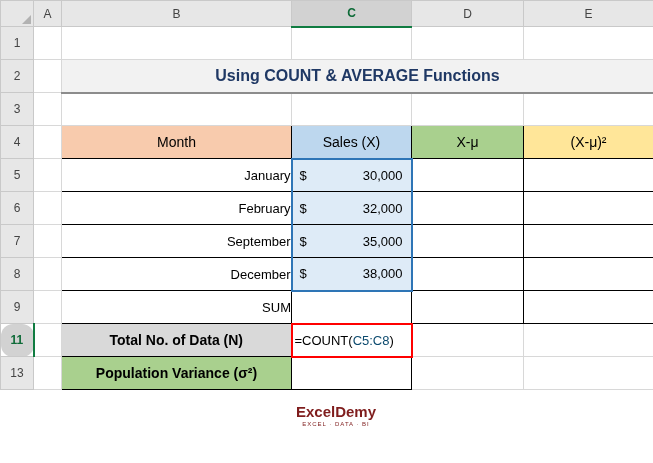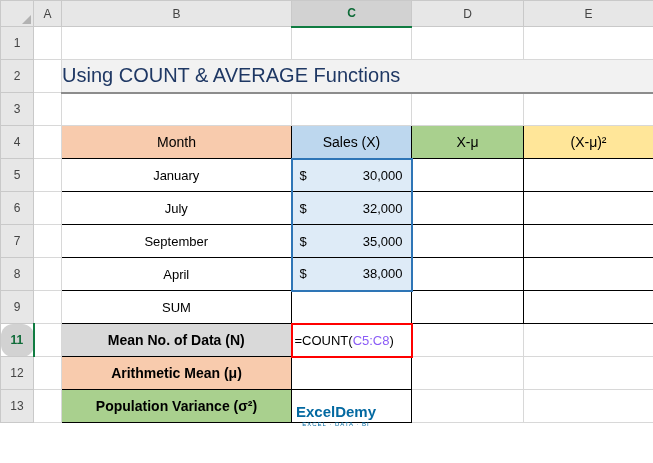--- a/index.html
+++ b/index.html
@@ -46,57 +46,57 @@
     content: ""; position: absolute; right: 2px; bottom: 2px;
     width: 0; height: 0;
     border-left: 9px solid transparent; border-bottom: 9px solid #B2B2B2;
   }
 
   .title {
     background: #F2F2F2;
     border: 1px solid #CFCFCF;
     border-bottom: 2px solid #8C8C8C;
     color: #1F3864;
-    font-size: 20px;
-    font-weight: 400;
-    text-align: left;
+    font-size: 16px;
+    font-weight: 700;
+    text-align: center;
   }
 
   .b { border: 1px solid #000; }
   .th4 { font-weight: 400; text-align: center; font-size: 14px; }
   .hm  { background: #F8CBAD; }
   .hs  { background: #BDD7EE; margin-top: 48px; }
   .hx  { background: #A9D08E; }
   .hx2 { background: #FFE699; }
 
-  .mon { text-align: center; }
+  .mon { text-align: right; }
 
   .acct { display: flex; justify-content: space-between; align-items: center; padding: 0 8px 0 7px; }
 
   .rs {
     background: #DEEBF7;
     border-left: 2px solid #2E75B6;
     border-right: 2px solid #2E75B6;
     border-top: 1px solid #000;
     border-bottom: 1px solid #000;
   }
   .rs-first { border-top: 2px solid #2E75B6; }
   .rs-last  { border-bottom: 2px solid #2E75B6; }
 
   .lbl { font-weight: 700; text-align: center; border: 1px solid #000; font-size: 14px; }
   .lc { background: #D9D9D9; }
   .lm { background: #F8CBAD; }
   .lv { background: #A9D08E; }
 
   .fcell { border: 2px solid #FF0000; text-align: left; padding-left: 2px; background: #FFFFFF; }
-  .fref { color: #8b5cf6; }
+  .fref { color: #0c4a6e; }
 
   .wm {
     position: absolute; left: 286px; top: 403px; width: 100px;
-    text-align: center; color: #0369a1; pointer-events: none; line-height: 1;
+    text-align: center; color: #7f1d1d; pointer-events: none; line-height: 1;
   }
   .wm-brand { font-size: 15px; font-weight: 700; line-height: 17px; }
   .wm-tag { font-size: 6px; letter-spacing: 1px; margin-top: 1px; }
 </style>
 </head>
 <body>
 
 <div class="sheet">
   <table>
     <colgroup>
@@ -156,21 +156,21 @@
             <span>$</span>
             <span>30,000</span>
           </div>
         </td>
         <td class="b"></td>
         <td class="b"></td>
       </tr>
       <tr>
         <th>6</th>
         <td></td>
-        <td class="b mon">July</td>
+        <td class="b mon">February</td>
         <td class="rs">
           <div class="acct">
             <span>$</span>
             <span>32,000</span>
           </div>
         </td>
         <td class="b"></td>
         <td class="b"></td>
       </tr>
       <tr>
@@ -182,53 +182,45 @@
             <span>$</span>
             <span>35,000</span>
           </div>
         </td>
         <td class="b"></td>
         <td class="b"></td>
       </tr>
       <tr>
         <th>8</th>
         <td></td>
-        <td class="b mon">April</td>
+        <td class="b mon">December</td>
         <td class="rs rs-last">
           <div class="acct">
             <span>$</span>
             <span>38,000</span>
           </div>
         </td>
         <td class="b"></td>
         <td class="b"></td>
       </tr>
       <tr>
         <th>9</th>
         <td></td>
         <td class="b mon">SUM</td>
         <td class="b"></td>
         <td class="b"></td>
         <td class="b"></td>
       </tr>
       <tr>
         <th class="sel-row">11</th>
         <td></td>
-        <td class="lbl lc">Mean No. of Data (N)</td>
+        <td class="lbl lc">Total No. of Data (N)</td>
         <td class="fcell">
           <span>=COUNT(</span><span class="fref">C5:C8</span><span>)</span>
         </td>
-        <td></td>
-        <td></td>
-      </tr>
-      <tr>
-        <th>12</th>
-        <td></td>
-        <td class="lbl lm">Arithmetic Mean (μ)</td>
-        <td class="b"></td>
         <td></td>
         <td></td>
       </tr>
       <tr>
         <th>13</th>
         <td></td>
         <td class="lbl lv">Population Variance (σ²)</td>
         <td class="b"></td>
         <td></td>
         <td></td>

